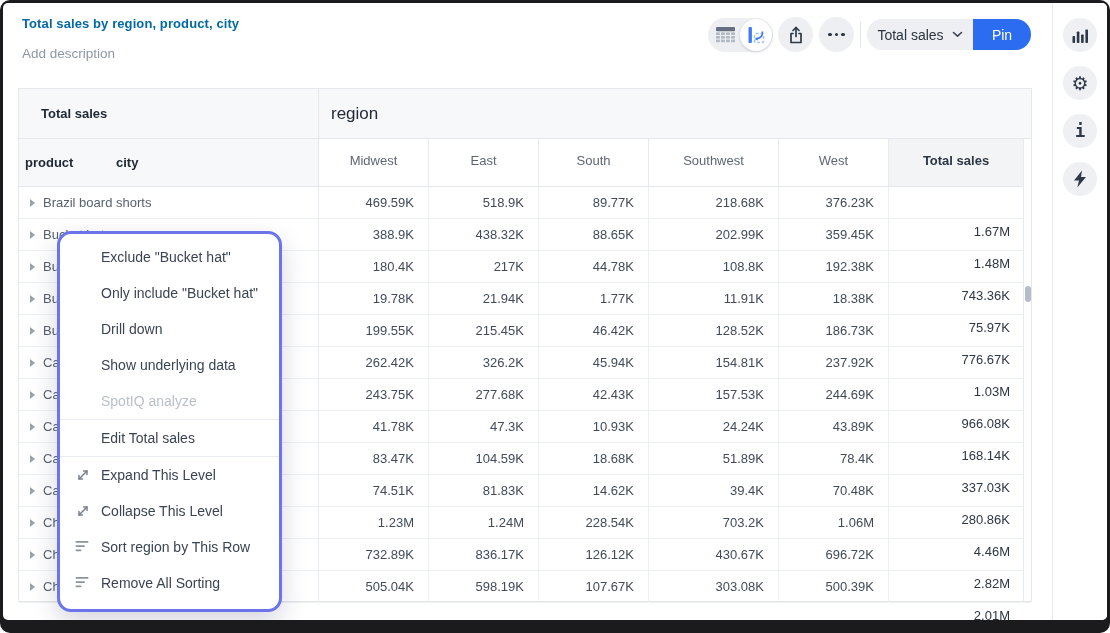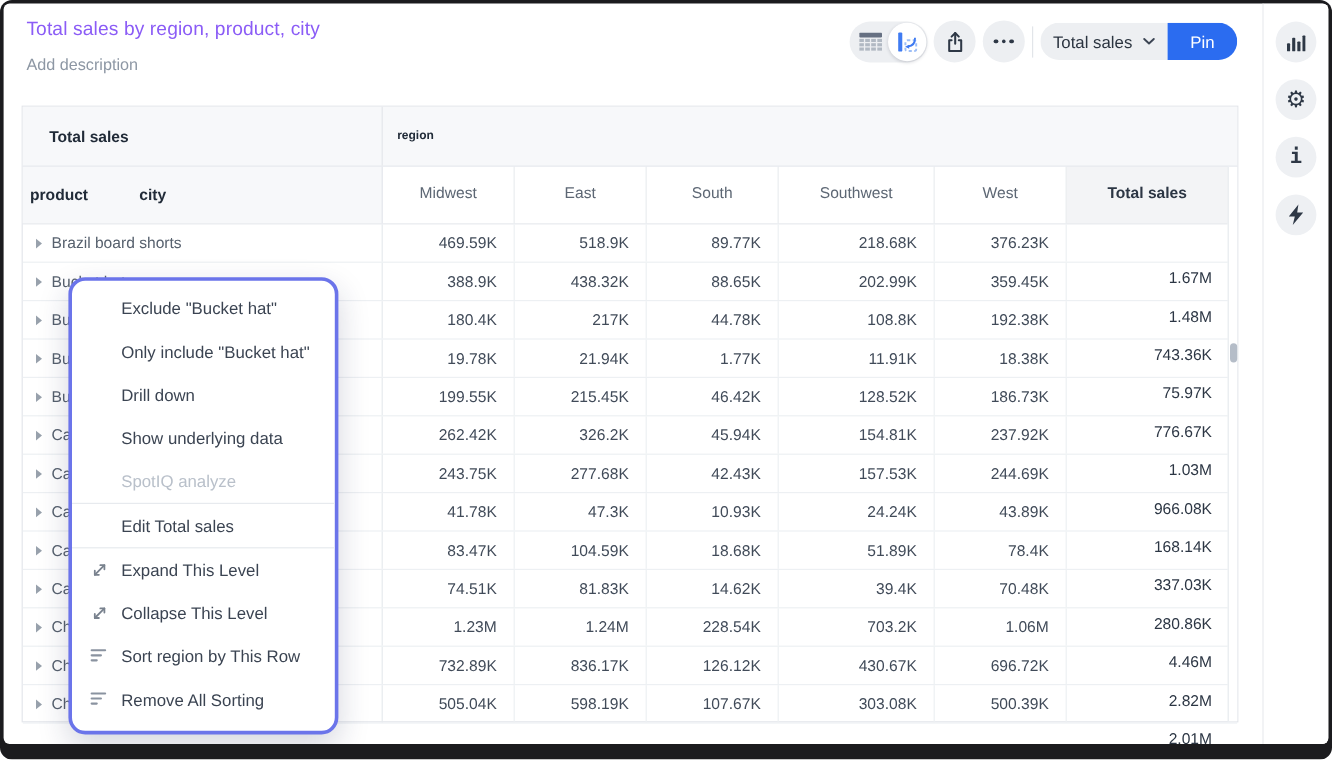--- a/index.html
+++ b/index.html
@@ -1,21 +1,21 @@
 <!DOCTYPE html>
 <html><head>
 <meta charset="utf-8">
 <style>
   html,body{margin:0;padding:0;}
   body{width:1110px;height:633px;background:#fff;font-family:"Liberation Sans",sans-serif;position:relative;}
   .frame{position:absolute;left:0;top:0;width:1110px;height:633px;background:#1b1b1e;border-radius:10px;}
   .window{position:absolute;left:3px;top:3px;width:1104px;height:617px;background:#fff;border-radius:5px;overflow:hidden;}
 
   
-  .page-title{position:absolute;left:19px;top:13px;font-size:16px;font-weight:400;color:#8b5cf6;letter-spacing:.1px;}
+  .page-title{position:absolute;left:19px;top:13px;font-size:13px;font-weight:700;color:#0369a1;letter-spacing:.1px;}
   .page-subtitle{position:absolute;left:19px;top:43px;font-size:13.5px;color:#8d97a4;}
 
   
   .view-toggle{position:absolute;left:705px;top:15px;width:65px;height:34px;background:#edeff2;border-radius:17px;}
   .view-toggle .tbl{position:absolute;left:8px;top:9px;}
   .pivot-btn{position:absolute;right:1px;top:1px;width:32px;height:32px;background:#fff;border-radius:16px;box-shadow:0 1px 3px rgba(20,30,50,.18);display:flex;align-items:center;justify-content:center;}
   .circle-btn{position:absolute;top:14px;width:35px;height:35px;border-radius:50%;background:#edeff2;display:flex;align-items:center;justify-content:center;}
   .circle-btn.share{left:775px;}
   .circle-btn.more{left:816px;}
   .dots{display:flex;gap:3px;}
@@ -28,21 +28,21 @@
   
   .sidebar{position:absolute;right:0;top:0;width:54px;height:100%;background:#fff;border-left:1px solid #eaecef;}
   .side-btn{position:absolute;left:10px;width:34px;height:34px;border-radius:50%;background:#eef0f3;display:flex;align-items:center;justify-content:center;}
   .glyph{color:#2e3846;font-size:19px;line-height:1;}
   .glyph.info{font-family:"DejaVu Sans Mono",monospace;font-weight:700;font-size:17px;}
 
   
   .pivot{position:absolute;left:15px;top:85px;width:1014px;height:514px;border:1px solid #e4e7eb;box-sizing:border-box;background:#fff;}
   .h-row1{display:flex;height:50px;background:#f7f8fa;border-bottom:1px solid #e4e7eb;box-sizing:border-box;}
   .h-row1 .corner{width:300px;box-sizing:border-box;border-right:1px solid #e4e7eb;display:flex;align-items:center;padding-left:22px;font-size:13px;font-weight:700;color:#212b38;}
-  .h-row1 .grp{flex:1;display:flex;align-items:center;padding-left:12px;font-size:10px;font-weight:700;color:#212b38;}
+  .h-row1 .grp{flex:1;display:flex;align-items:center;padding-left:12px;font-size:17px;font-weight:400;color:#212b38;}
   .h-row2{display:flex;height:48px;border-bottom:1px solid #e4e7eb;box-sizing:border-box;}
   .h-row2 .rowhdrs{width:300px;box-sizing:border-box;background:#f7f8fa;border-right:1px solid #e4e7eb;position:relative;}
   .h-row2 .rowhdrs span{position:absolute;top:16px;font-size:13px;font-weight:700;color:#212b38;}
   .col-h{box-sizing:border-box;border-right:1px solid #e7eaee;padding-top:14px;text-align:center;font-size:13px;color:#5d6774;background:#fff;}
   .col-h.total{background:#f3f4f6;font-weight:700;color:#2c3644;}
   .p-row{display:flex;height:32px;border-bottom:1px solid #edf0f3;box-sizing:border-box;}
   .lbl-cell{width:300px;box-sizing:border-box;border-right:1px solid #e7eaee;display:flex;align-items:center;padding-left:11px;gap:8px;font-size:13px;color:#57616e;}
   .tri{width:0;height:0;border-left:5px solid #98a1ac;border-top:4px solid transparent;border-bottom:4px solid transparent;flex:none;}
   .val-cell{box-sizing:border-box;border-right:1px solid #edf0f3;display:flex;align-items:center;justify-content:flex-end;padding-right:14px;font-size:13px;color:#414b59;}
   .val-cell.total{background:#f3f4f6;font-weight:400;color:#2c3644;border-right:none;margin-top:44px;}

